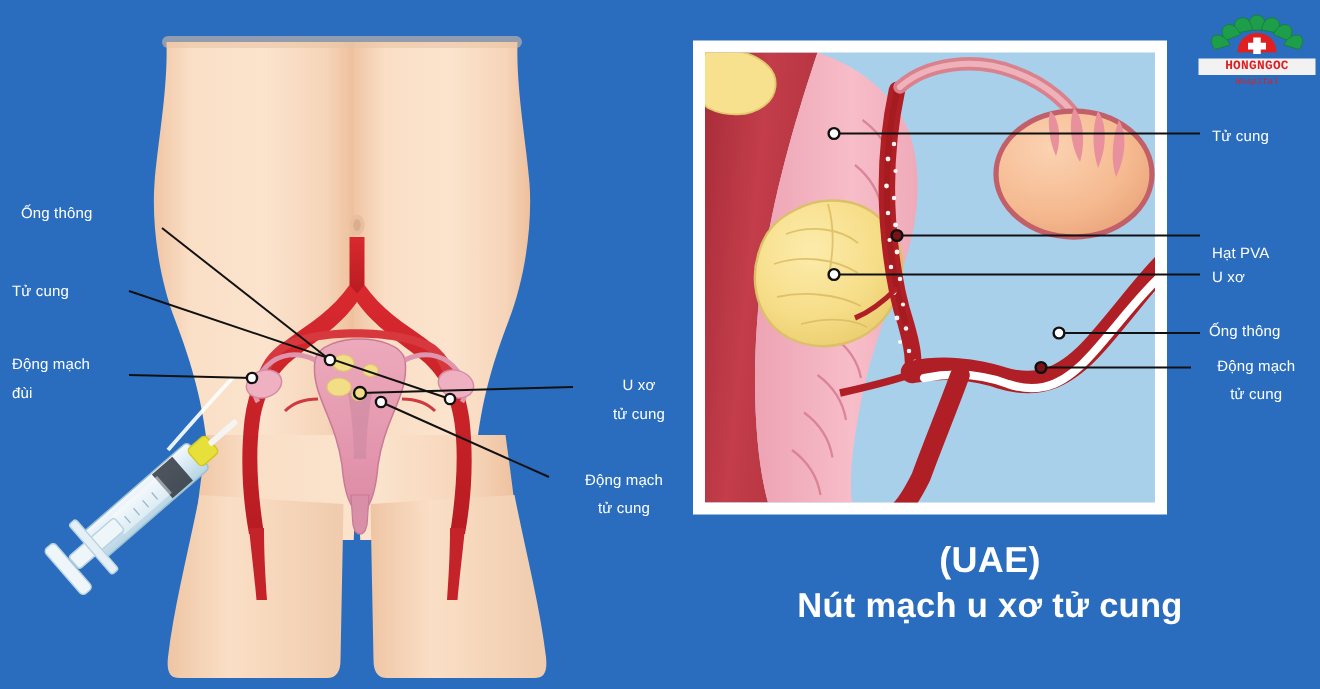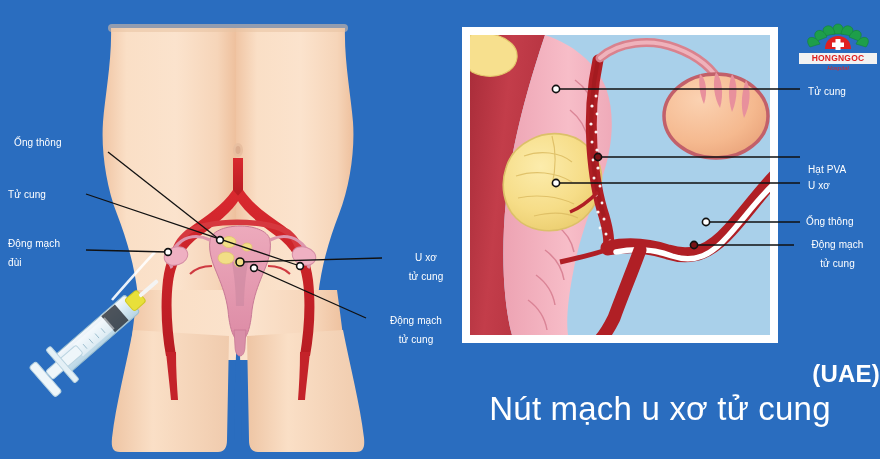--- a/index.html
+++ b/index.html
@@ -18,29 +18,29 @@
     font-family:"Liberation Sans", sans-serif;
     font-size:10px;
     line-height:19px;
     white-space:pre;
     letter-spacing:0.1px;
   }
   .lbl.c { text-align:center; }
 
   #title-uae {
     position:absolute; left:440px; top:360px; width:440px;
-    text-align:right; color:#ffffff;
+    text-align:center; color:#ffffff;
     font-size:24px; font-weight:bold; letter-spacing:0.2px;
   }
   #title-main {
     position:absolute; left:440px; top:390px; width:440px;
     text-align:center; color:#ffffff;
-    font-size:33px; font-weight:normal; letter-spacing:0.2px;
-  }
-  .logo-wrap { position:absolute; left:799px; top:20px; width:78px; height:54px; }
+    font-size:23px; font-weight:bold; letter-spacing:0.2px;
+  }
+  .logo-wrap { position:absolute; left:799px; top:6px; width:78px; height:54px;font-family:Liberation Mono, monospace; }
   .logo-text {
     position:absolute; left:0; top:33px; width:78px; text-align:center;
     font-size:8.5px; font-weight:bold; color:#e02020;
     letter-spacing:0.2px; background:#f2f2f2;
     padding:1px 0; line-height:9px;
   }
   .logo-sub {
     position:absolute; left:0; top:45px; width:78px; text-align:center;
     font-size:6px; color:#e02020; font-style:italic; line-height:7px;
   }

